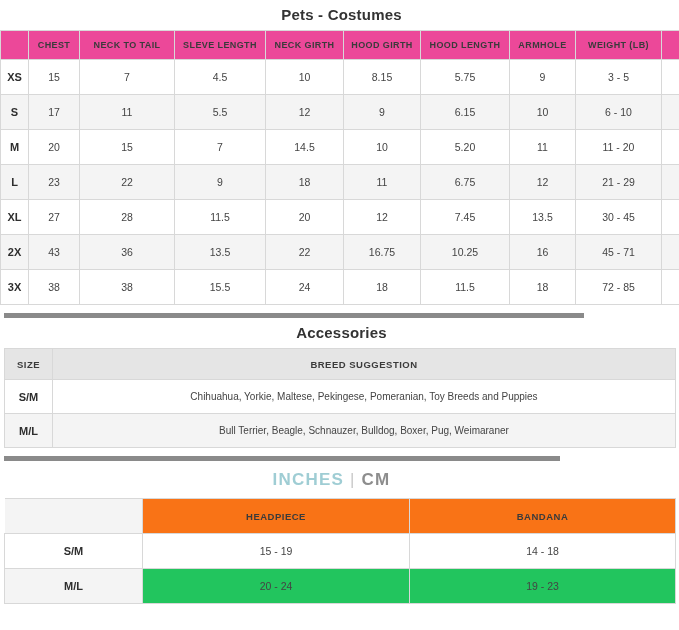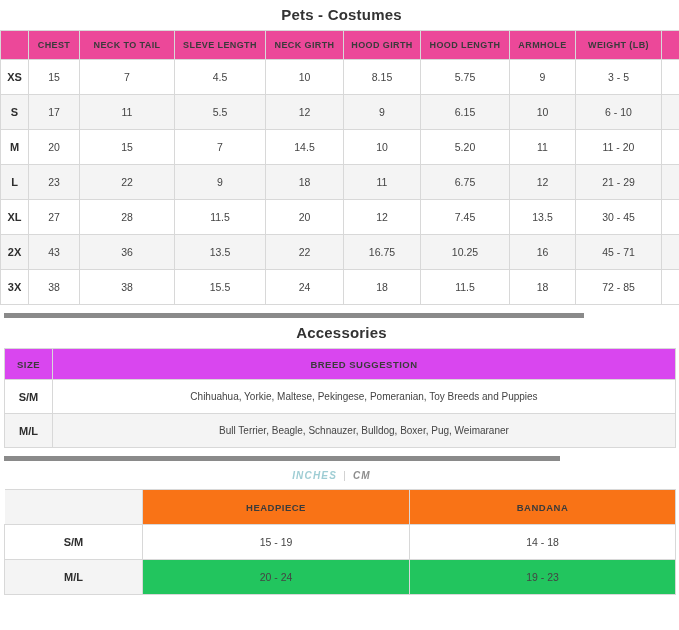--- a/index.html
+++ b/index.html
@@ -92,21 +92,21 @@
   
   table.accessories {
     width: 671px;
     margin-left: 4px;
   }
   table.accessories th {
     height: 30px;
     font-size: 9.5px;
     font-weight: bold;
     letter-spacing: 0.5px;
-    background: #d946ef;
+    background: #e5e5e5;
     color: #3b3b3b;
   }
   table.accessories th.size-head {
     width: 48px;
   }
   table.accessories td {
     height: 33px;
     font-size: 10.5px;
   }
   table.accessories td.size-cell {
@@ -120,23 +120,22 @@
   }
   table.accessories td.breed-list {
     font-size: 10px;
     padding: 0 4px;
   }
 
   
   .units {
     text-align: center;
     padding: 9px 16px 8px 0;
-    font-size: 10px;
+    font-size: 17px;
     letter-spacing: 1.2px;
-    font-style: italic;
   }
   .units .active {
     color: #9fcdd4;
     font-weight: bold;
   }
   .units .sep {
     color: #c9c9c9;
     margin: 0 6px;
   }
   .units .inactive {

